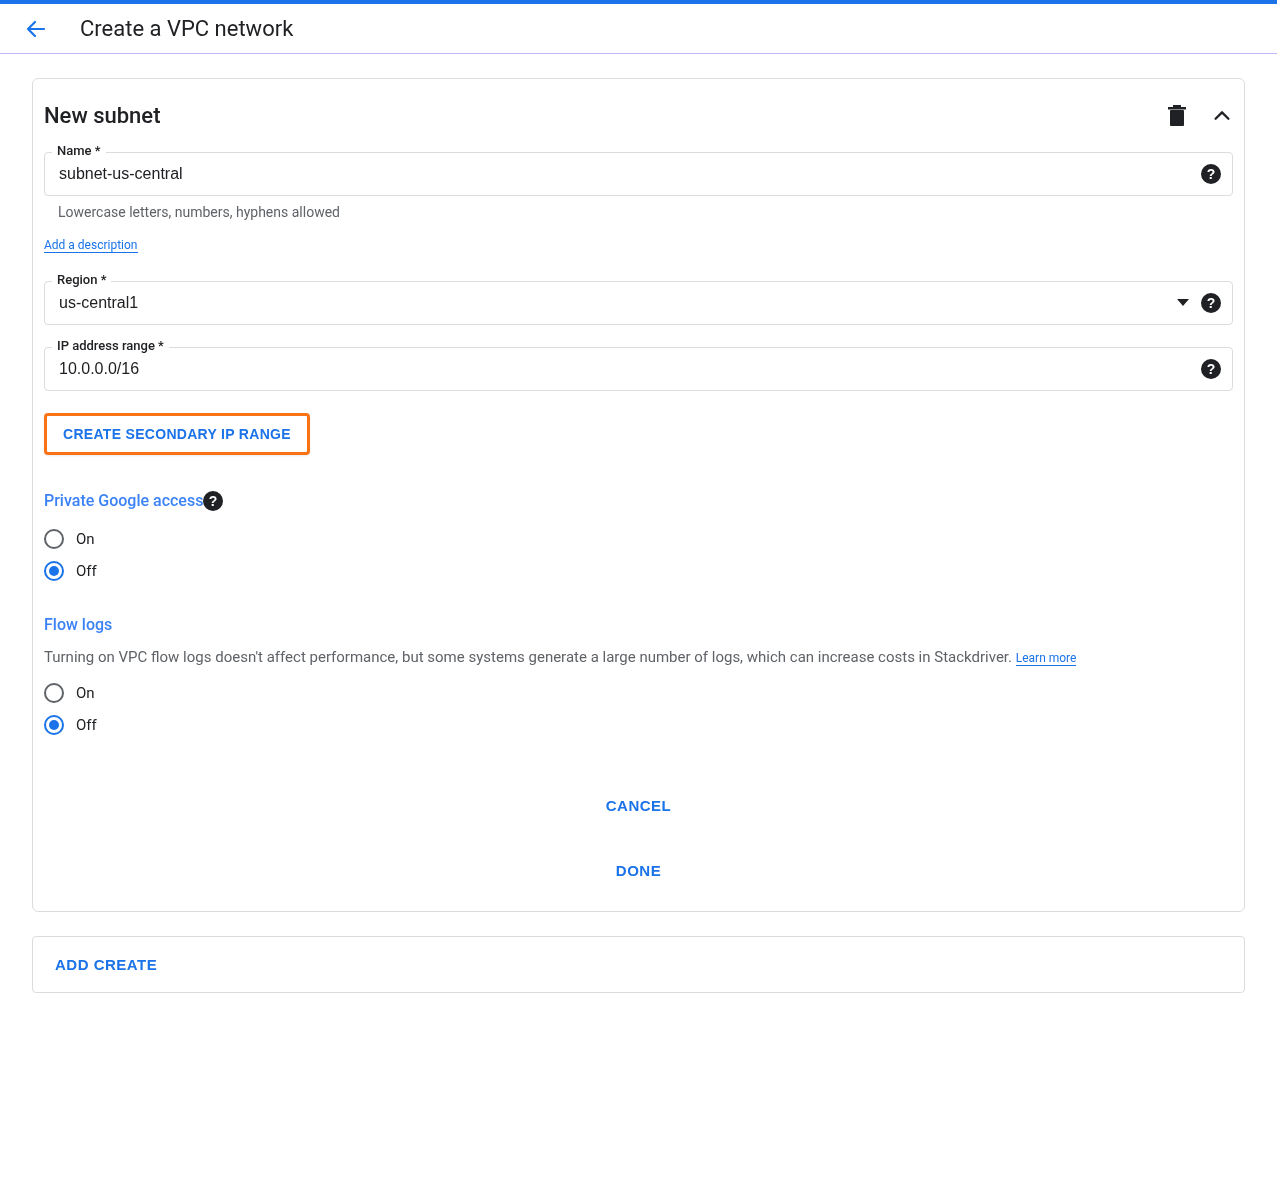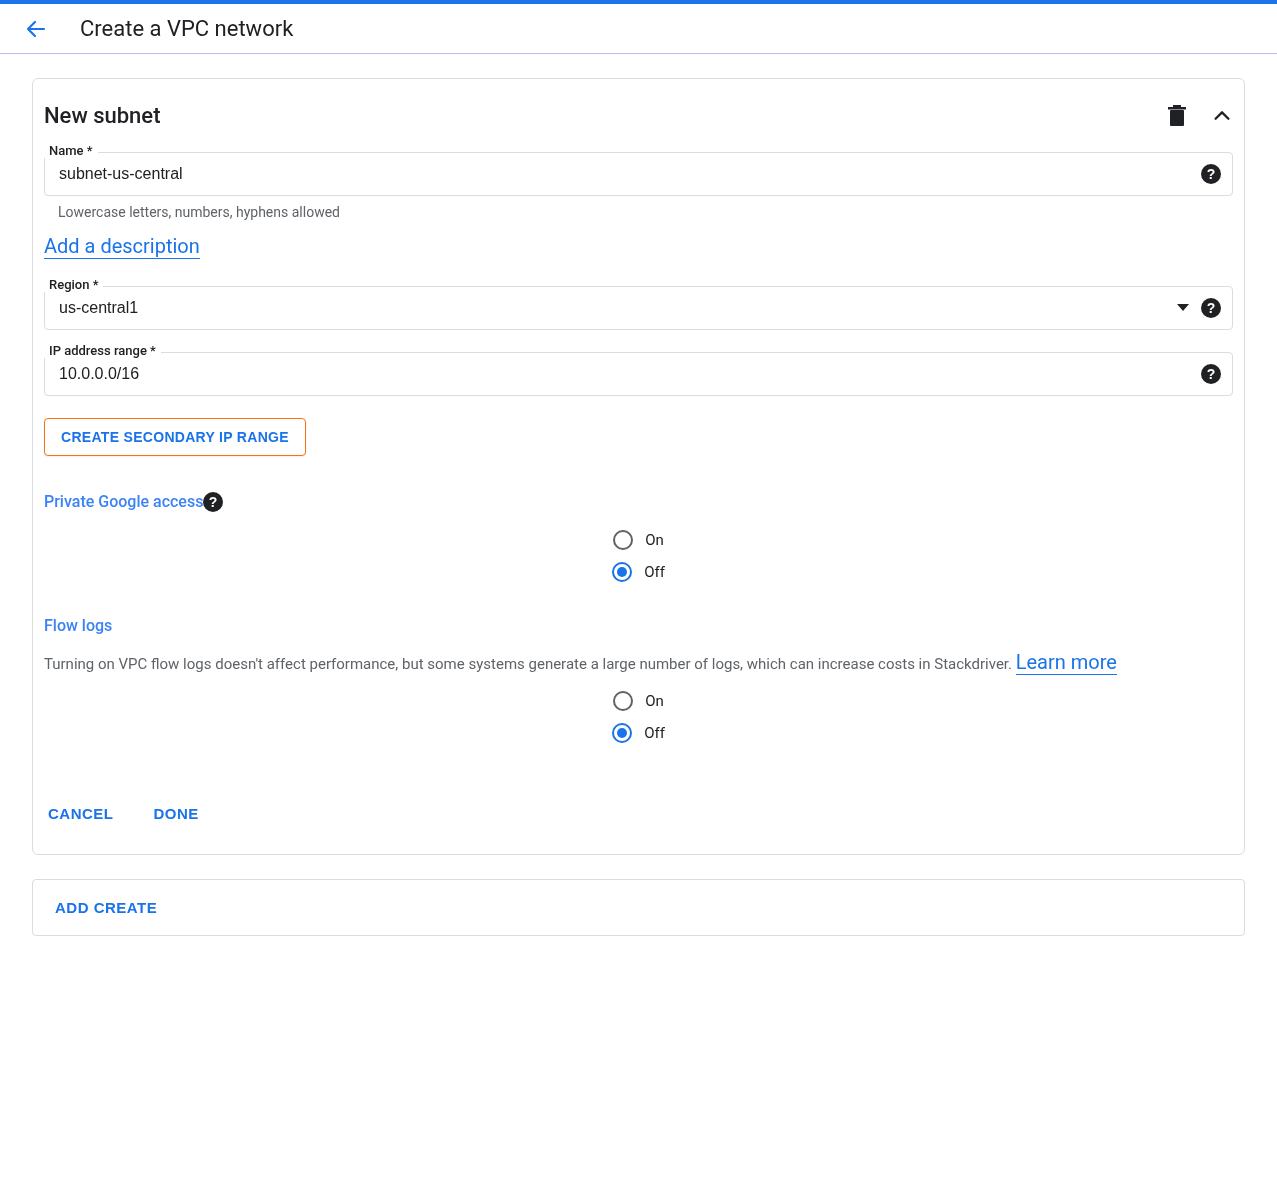--- a/index.html
+++ b/index.html
@@ -65,21 +65,21 @@
       align-items: center;
       justify-content: center;
     }
     .field-group {
       position: relative;
       margin-bottom: 4px;
     }
     .field-label {
       position: absolute;
       top: -9px;
-      left: 0;
+      left: 8px;
       background: #fff;
       padding: 0 5px;
       font-size: 13px;
       font-weight: 500;
       color: #202124;
       z-index: 1;
     }
     .text-input, .select-input {
       width: 100%;
       padding: 12px 44px 12px 14px;
@@ -113,32 +113,32 @@
       color: #5f6368;
       margin-top: 8px;
       margin-bottom: 14px;
       padding-left: 14px;
     }
     .link {
       color: #1a73e8;
       text-decoration: none;
       border-bottom: 1px solid #1a73e8;
       cursor: pointer;
-      font-size: 20px;
+      font-size: 12px;
     }
     .link-block {
       margin-bottom: 28px;
     }
     .field-group.mb {
       margin-bottom: 22px;
     }
     .secondary-btn {
       display: inline-block;
       padding: 10px 16px;
-      border: 1px solid #f97316;
+      border: 3px solid #f97316;
       border-radius: 4px;
       background: #fff;
       color: #1a73e8;
       font-size: 14px;
       font-weight: 600;
       letter-spacing: 0.3px;
       cursor: pointer;
       box-shadow: 0 1px 2px rgba(0,0,0,0.08);
       margin-top: 18px;
       margin-bottom: 36px;
@@ -159,21 +159,20 @@
     }
     .radio-group {
       margin-bottom: 28px;
     }
     .radio-row {
       display: flex;
       align-items: center;
       gap: 12px;
       padding: 6px 0;
       cursor: pointer;
-      justify-content: center;
     }
     .radio {
       width: 20px;
       height: 20px;
       border: 2px solid #5f6368;
       border-radius: 50%;
       display: flex;
       align-items: center;
       justify-content: center;
       flex-shrink: 0;
@@ -187,22 +186,24 @@
       height: 10px;
       background: #1a73e8;
       border-radius: 50%;
     }
     .radio-label {
       font-size: 15px;
       color: #202124;
     }
     .card-footer {
       display: flex;
+      justify-content: flex-end;
       gap: 32px;
       margin-top: 48px;
+      flex-direction: column;
     }
     .text-btn {
       background: none;
       border: none;
       color: #1a73e8;
       font-size: 15px;
       font-weight: 600;
       letter-spacing: 0.5px;
       cursor: pointer;
       padding: 8px 4px;

